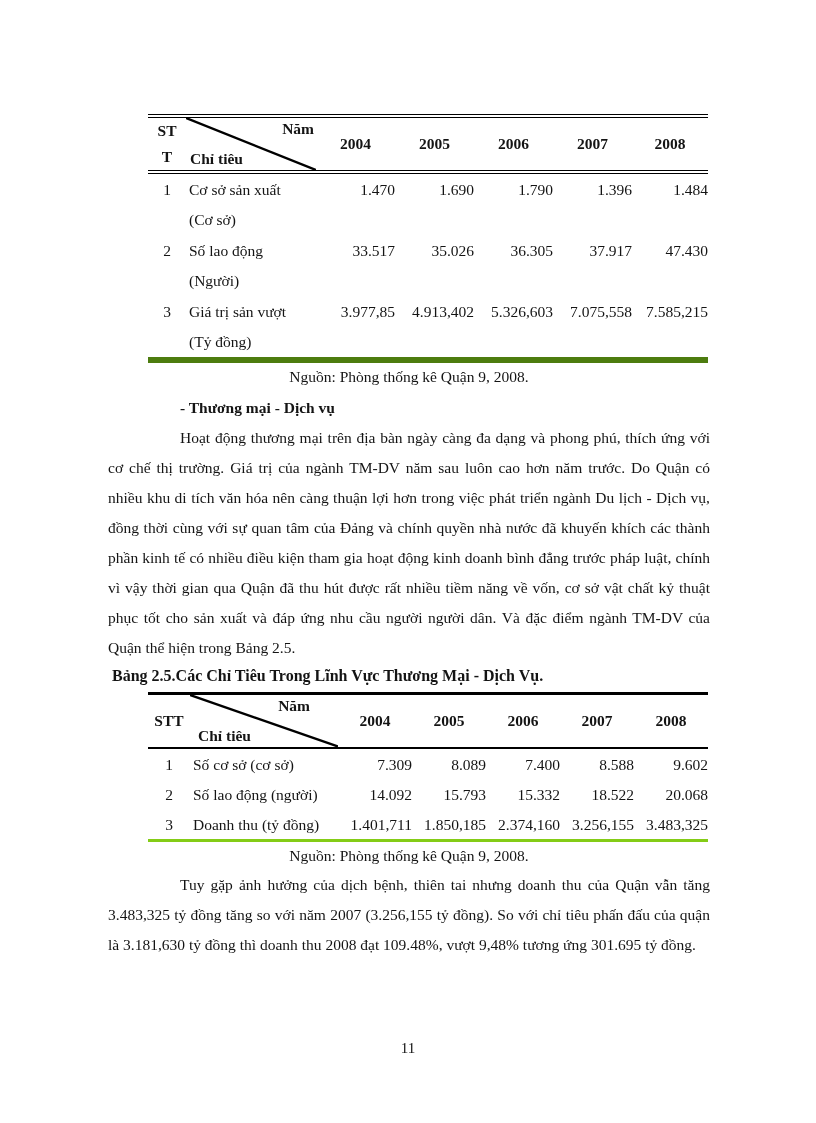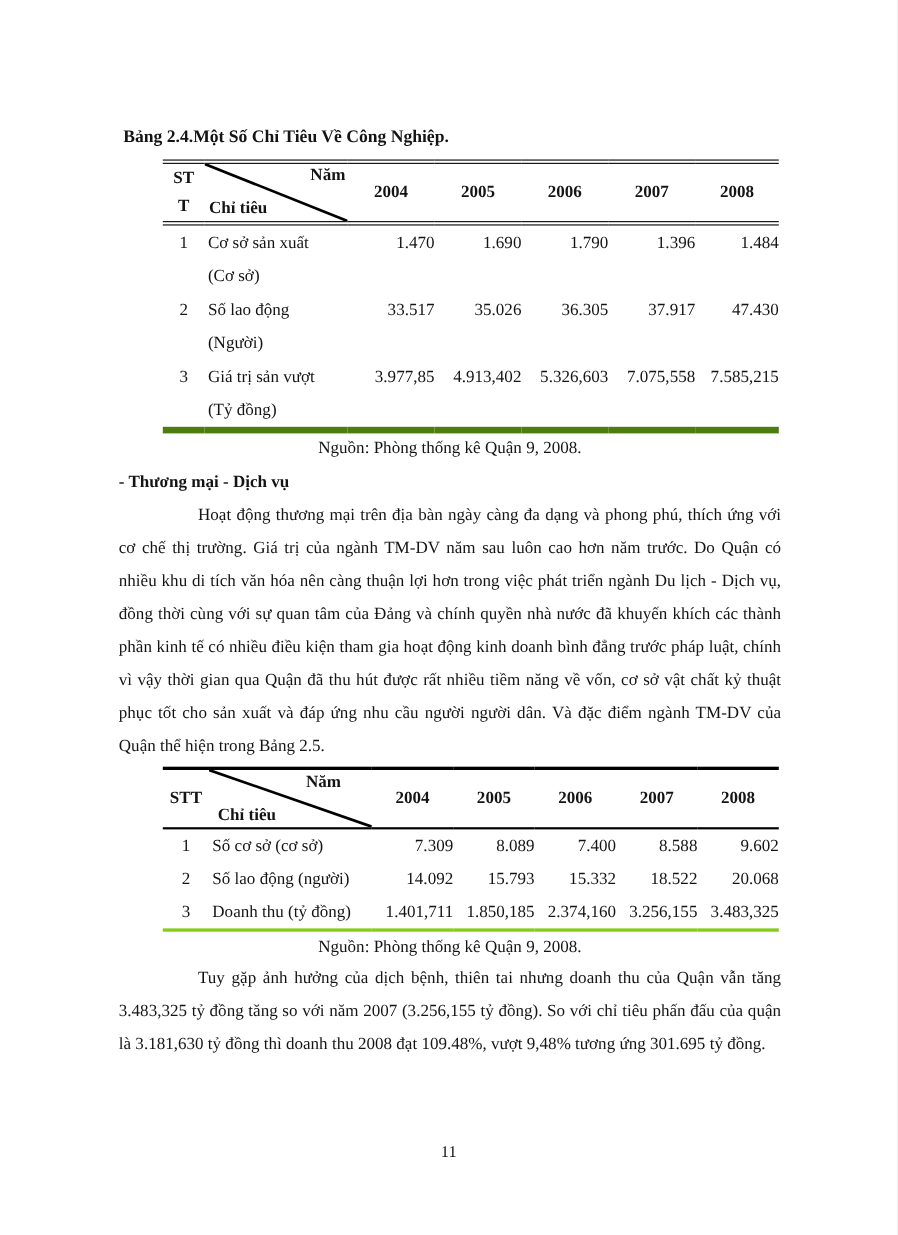--- a/index.html
+++ b/index.html
@@ -65,20 +65,21 @@
     text-align:center;
     font-size:15.5px;
     line-height:24px;
     margin-top:2px;
   }
   .sub-heading {
     font-size:15.5px;
     font-weight:bold;
     line-height:30px;
     margin-top:4px;
+    margin-left:72px;
   }
   .para {
     font-size:15.5px;
     line-height:30px;
     text-align:justify;
     text-indent:72px;
   }
   .doc-title.second { line-height:26px; margin-top:0; margin-left:4px; }
   .para.closing { margin-top:2px; }
 
@@ -89,21 +90,20 @@
     text-align:center;
     font-size:15px;
   }
 </style>
 </head>
 <body>
 
 <div class="page">
   <div class="content">
 
-    <div class="doc-title first">Bảng 2.4.Một Số Chỉ Tiêu Về Công Nghiệp.</div>
 
     <table class="data t24">
       <colgroup>
         <col style="width:38px">
           <col style="width:130px">
         <col style="width:79px">
           <col style="width:79px">
           <col style="width:79px">
           <col style="width:79px">
           <col style="width:76px">
@@ -165,20 +165,21 @@
         </tr>
       </tbody>
     </table>
 
     <div class="source-note">Nguồn: Phòng thống kê Quận 9,  2008.</div>
 
     <div class="sub-heading">- Thương mại - Dịch vụ</div>
 
     <p class="para">Hoạt động thương mại trên địa bàn ngày càng đa dạng và phong phú, thích ứng với cơ chế thị trường. Giá trị của ngành TM-DV năm sau luôn cao hơn năm trước. Do Quận có nhiều khu di tích văn hóa nên càng thuận lợi hơn trong việc phát triển ngành Du lịch - Dịch vụ, đồng thời cùng với sự quan tâm của Đảng và chính quyền nhà nước đã khuyến khích các thành phần kinh tế có nhiều điều kiện tham gia hoạt động kinh doanh bình đẳng trước pháp luật, chính vì vậy thời gian qua Quận đã thu hút được rất nhiều tiềm năng về vốn, cơ sở vật chất kỷ thuật phục tốt cho sản xuất và đáp ứng nhu cầu người người dân. Và đặc điểm ngành TM-DV của Quận thể hiện trong Bảng 2.5.</p>
 
+    <div class="doc-title second">Bảng 2.5.Các Chỉ Tiêu Trong Lĩnh Vực Thương Mại - Dịch Vụ.</div>
 
     <table class="data t25">
       <colgroup>
         <col style="width:42px">
           <col style="width:148px">
         <col style="width:74px">
           <col style="width:74px">
           <col style="width:74px">
           <col style="width:74px">
           <col style="width:74px">

